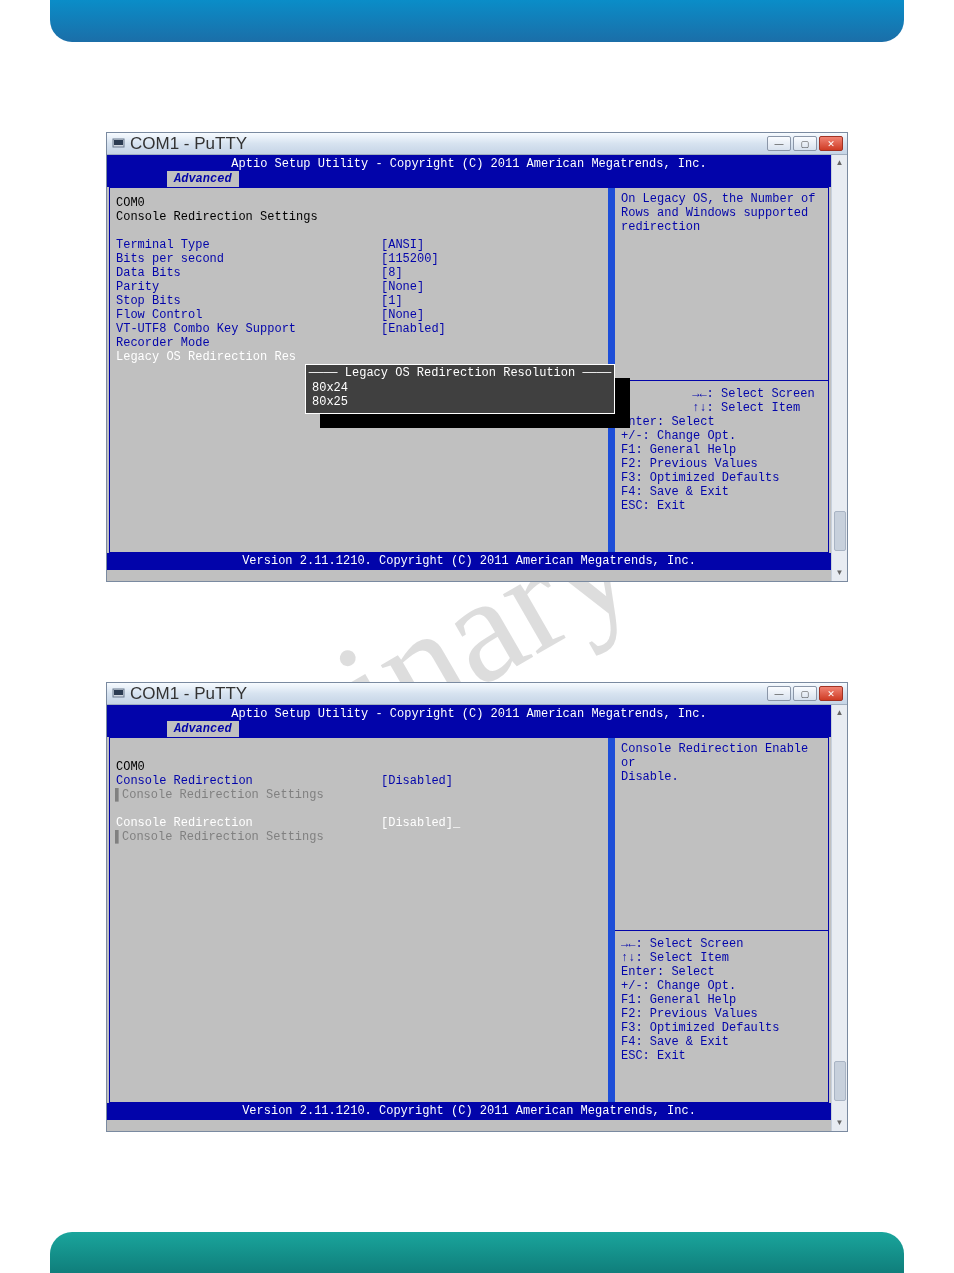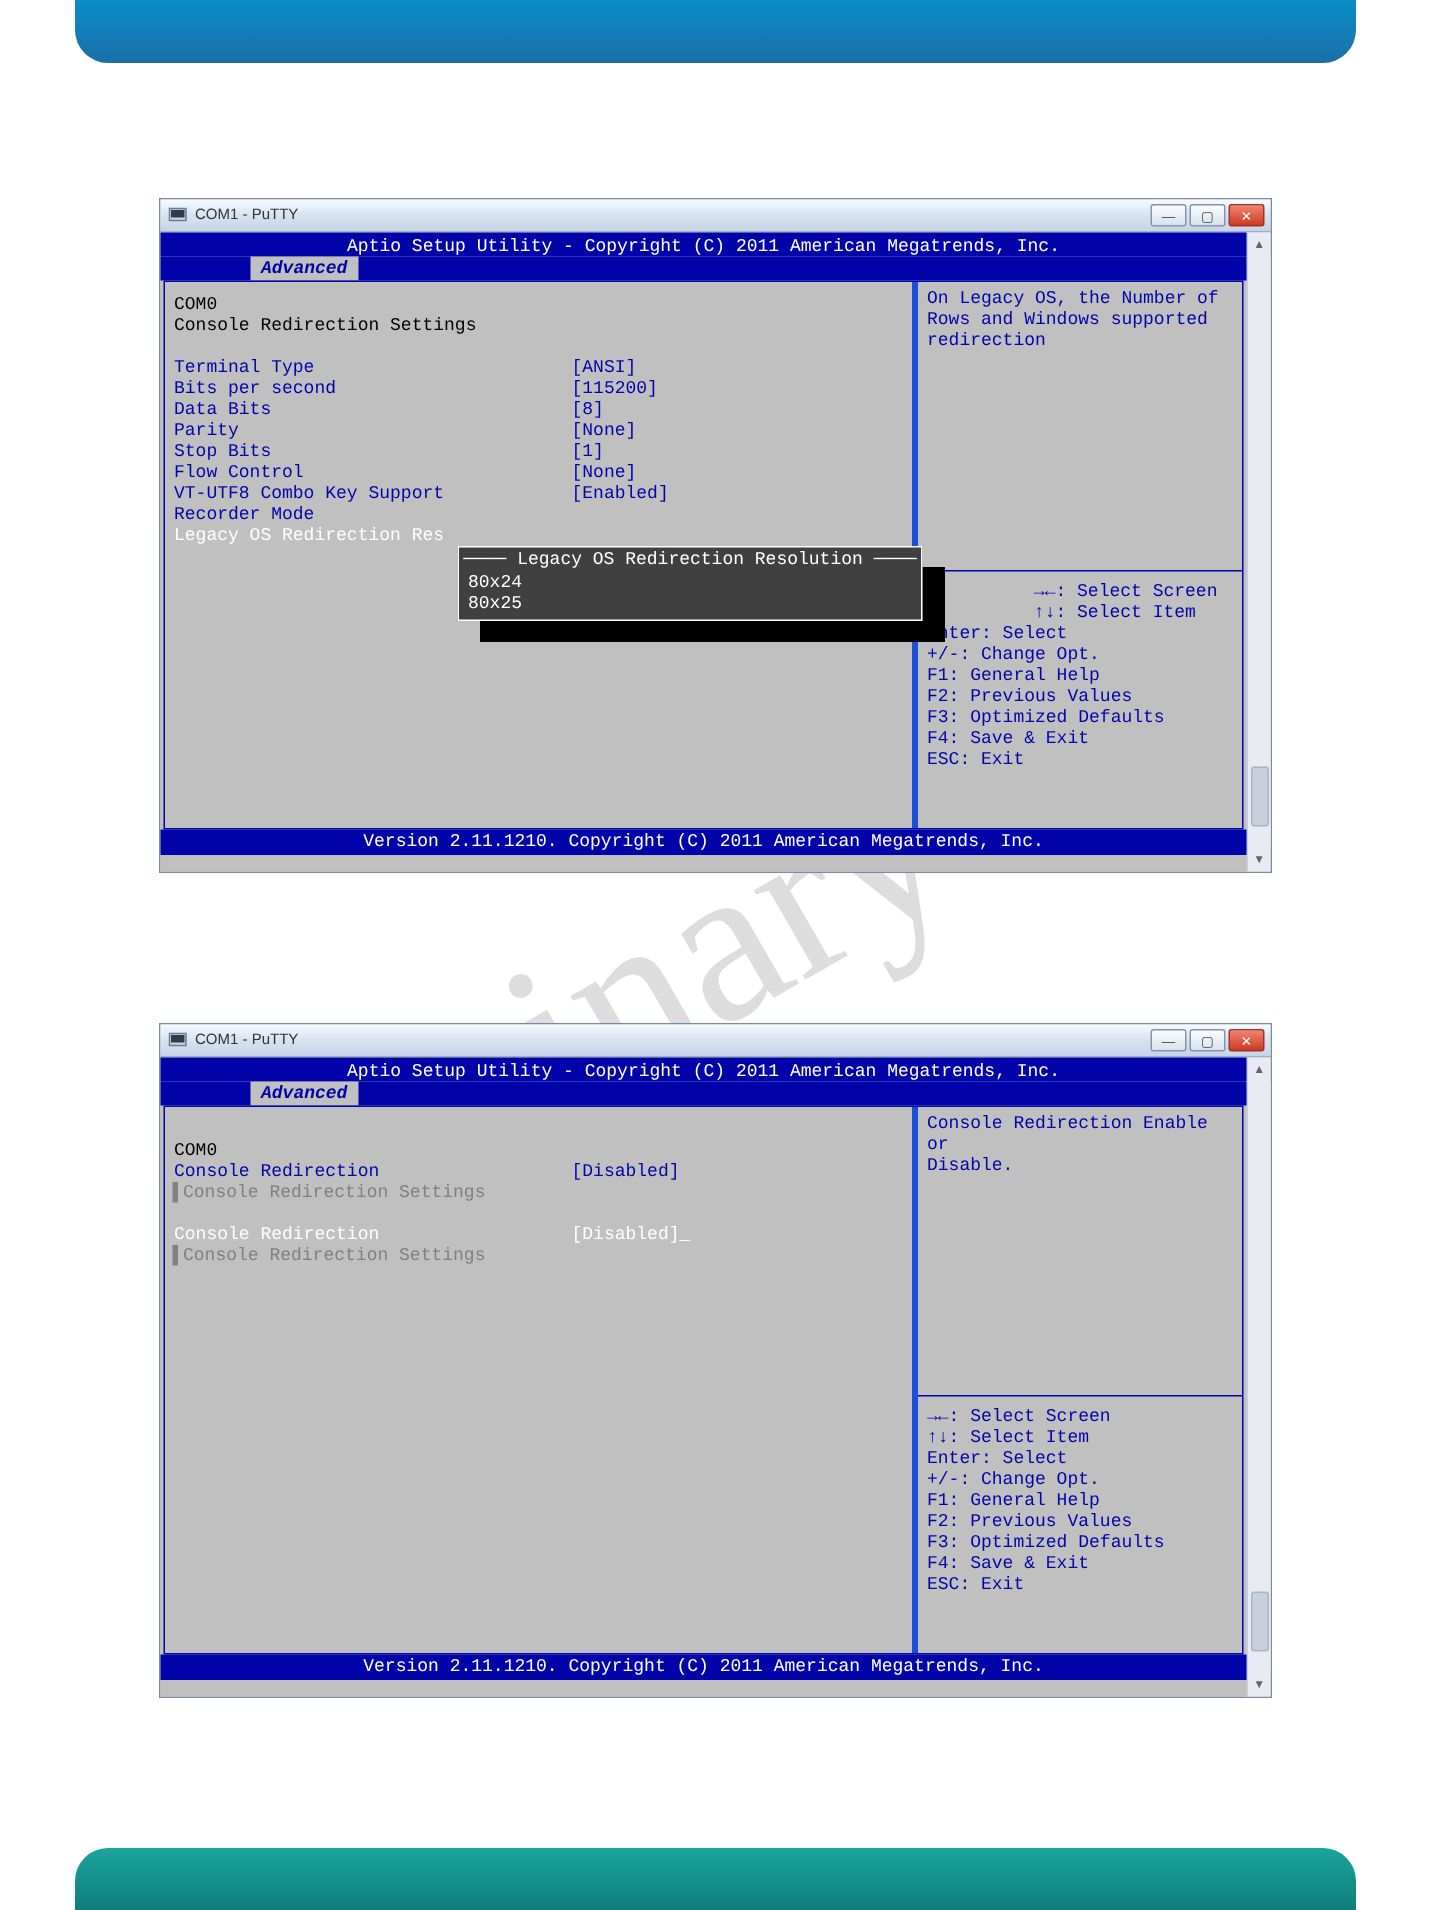--- a/index.html
+++ b/index.html
@@ -45,21 +45,21 @@
     display: flex;
     align-items: center;
     padding: 0 4px;
     border-bottom: 1px solid #a0aebf;
   }
   .titlebar .app-icon {
     width: 14px; height: 14px;
     margin-right: 5px;
     display: inline-flex; align-items: center; justify-content: center;
   }
-  .titlebar .title-text { color: #333; font-size: 10px; }
+  .titlebar .title-text { color: #333; font-size: 17px; }
   .win-controls { margin-left: auto; display: flex; gap: 2px; }
   .win-btn {
     width: 24px; height: 15px;
     border: 1px solid #8a96a8;
     border-radius: 2px;
     background: linear-gradient(180deg,#fafcff,#d8e2ee);
     display: flex; align-items: center; justify-content: center;
     font-size: 9px; color: #444;
   }
   .win-btn.close { background: linear-gradient(180deg,#f08373,#cf3b24); color:#fff; border-color:#a13324; }
@@ -115,21 +115,21 @@
     margin: 0 2px;
     position: relative;
   }
   .bios-left {
     flex: 1;
     padding: 8px 6px;
     position: relative;
   }
   .bios-right {
     width: 220px;
-    border-left: 4px solid #1d4ed8;
+    border-left: 7px solid #1d4ed8;
     padding: 4px 6px;
     color: #0204aa;
   }
   .bios-footer {
     background: #0204aa;
     color: #fff;
     text-align: center;
     height: 17px;
     padding: 1px 0;
   }

